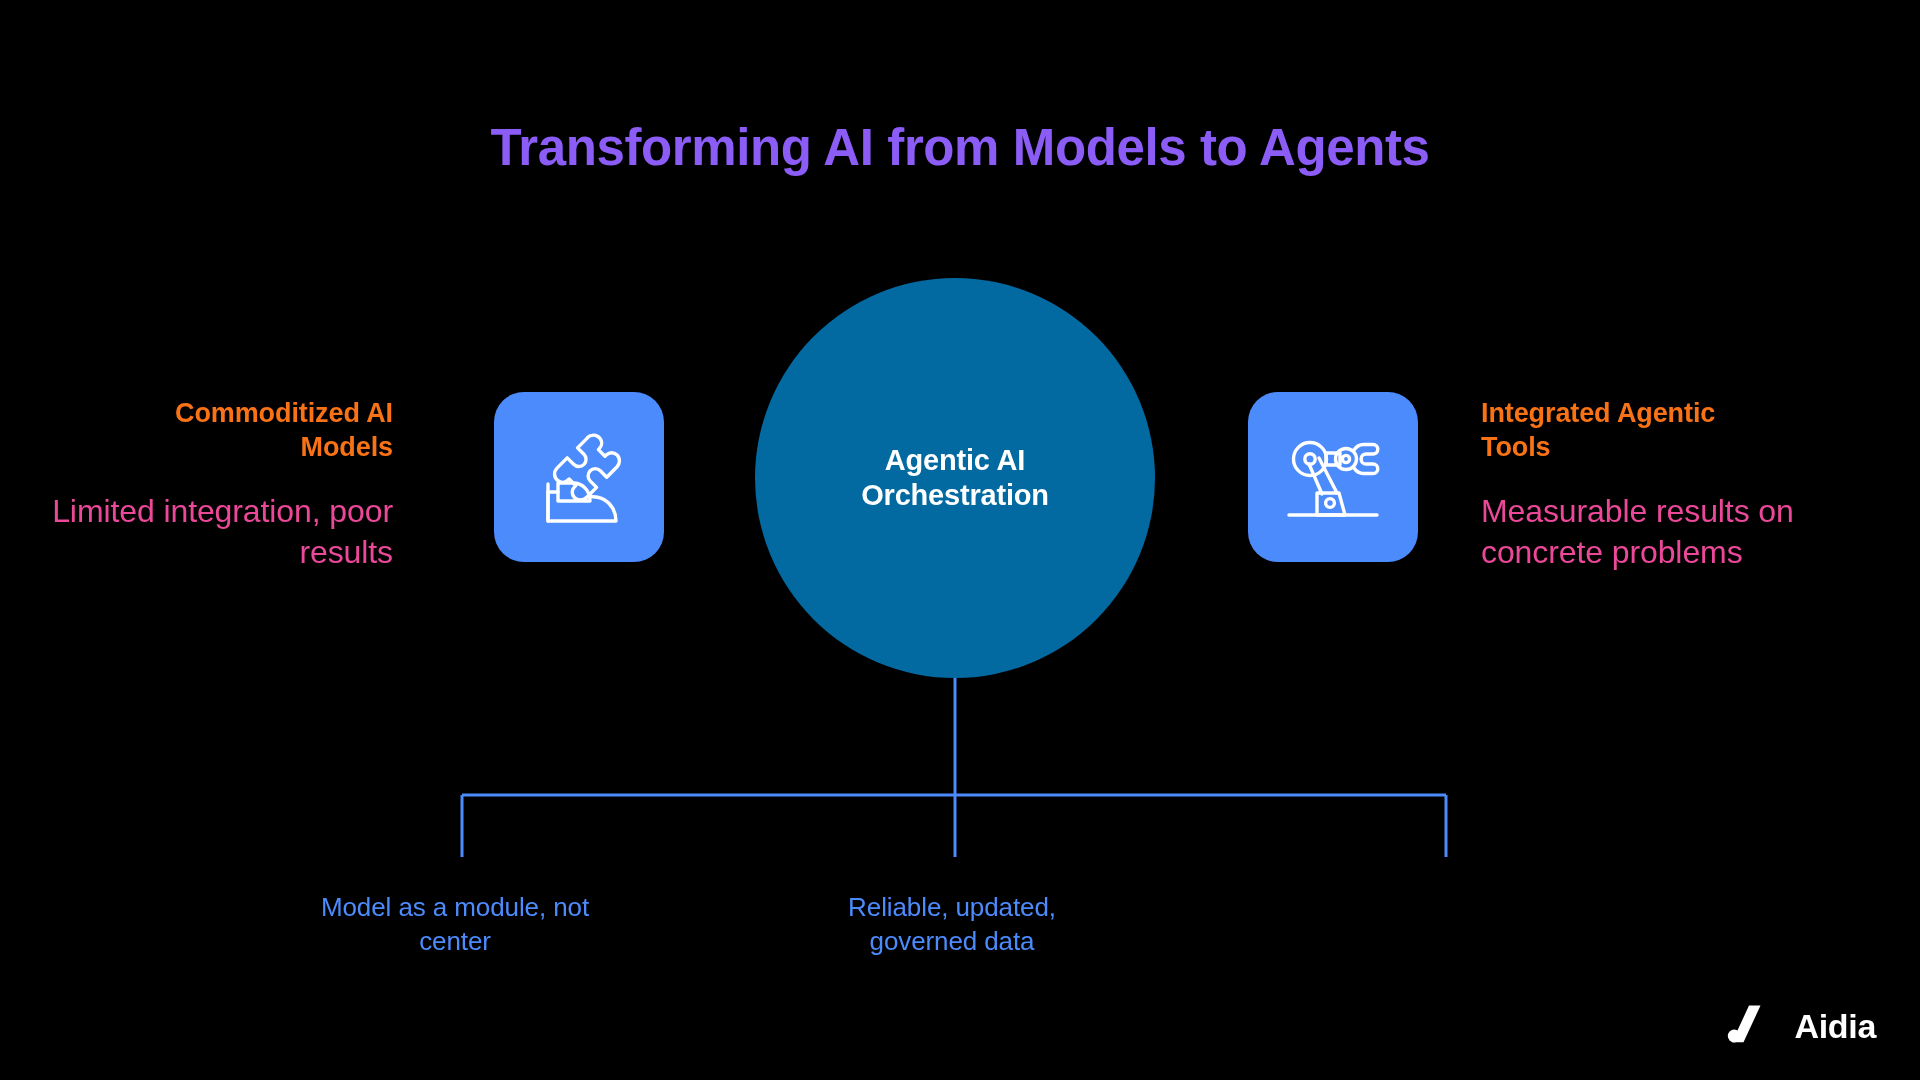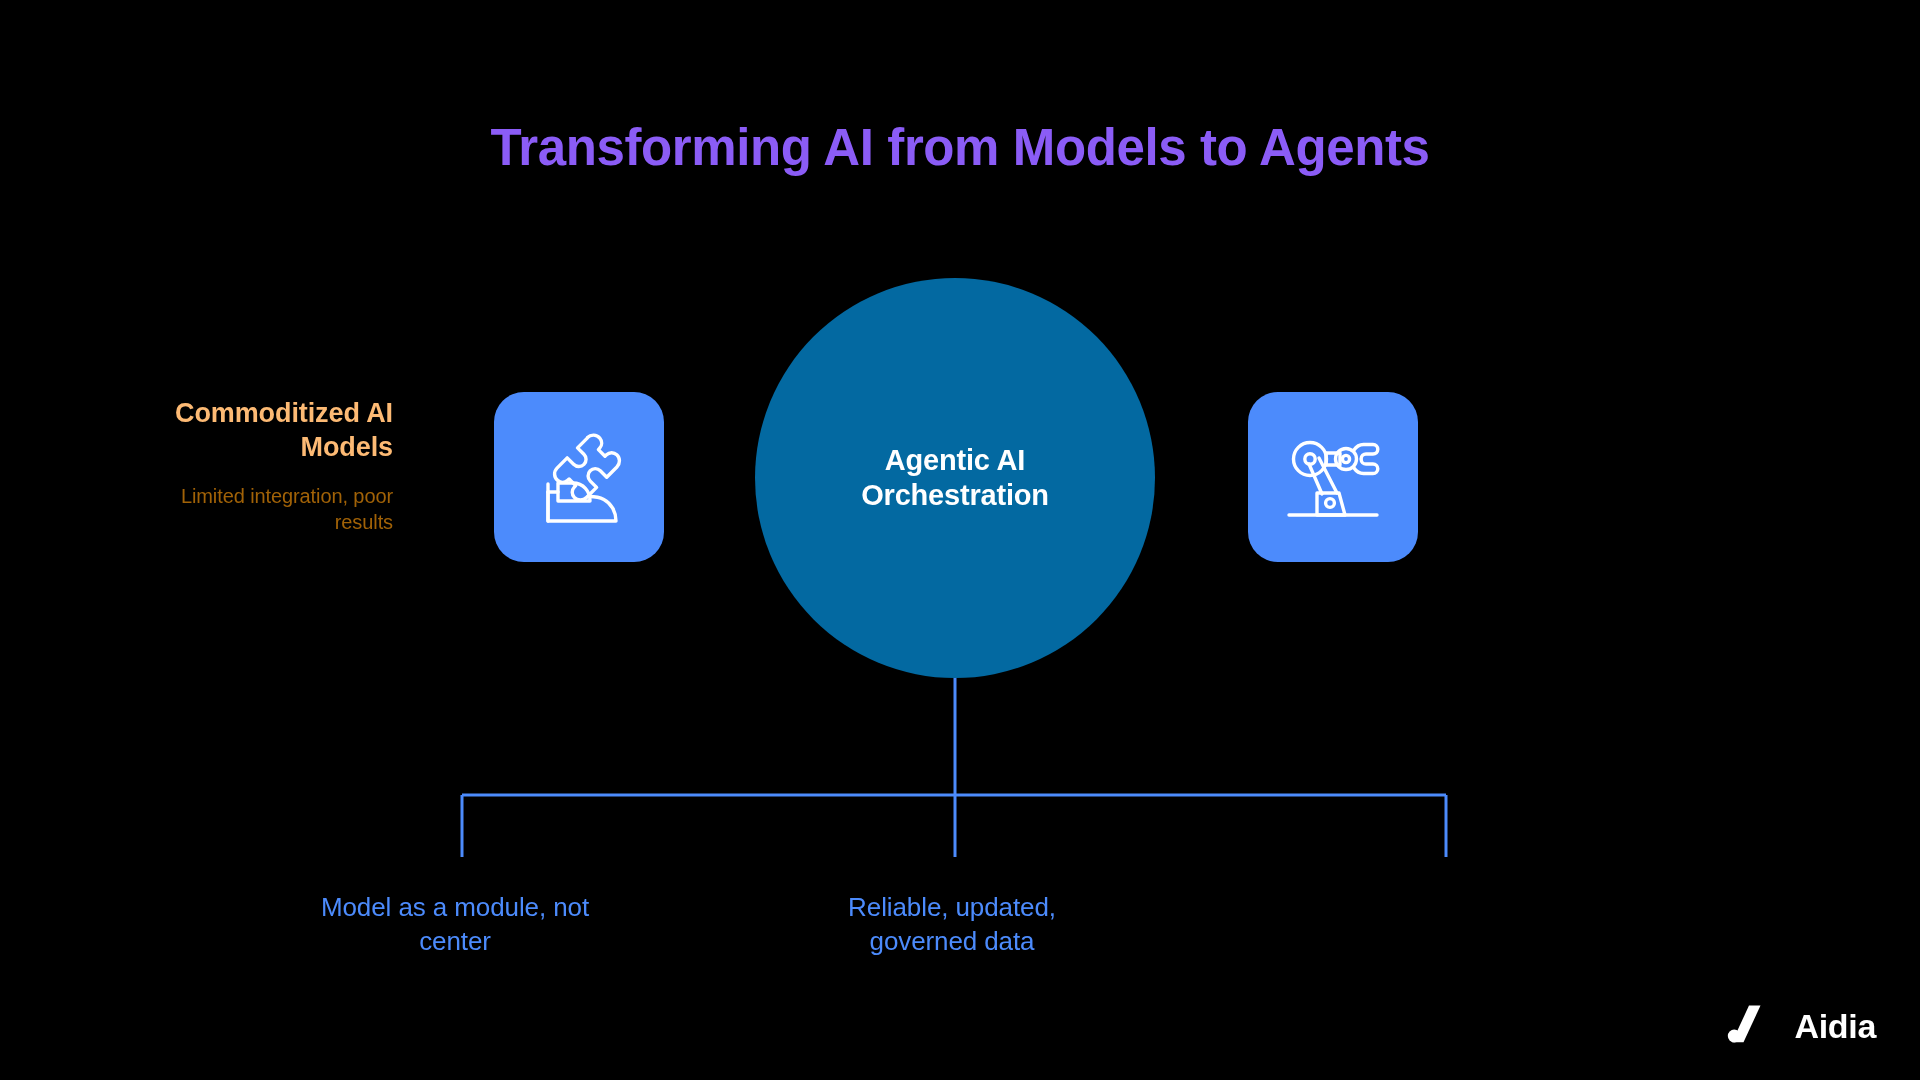--- a/index.html
+++ b/index.html
@@ -68,31 +68,31 @@
     align-items:center;
     justify-content:center;
   }
   #tile-left  { left:494px;  top:392px; }
   #tile-right { left:1248px; top:392px; }
   .icon-tile svg { display:block; }
 
   
   .side-block { position:absolute; }
   .side-block .heading {
-    color:#fdba74;
+    color:#f97316;
     font-size:27px;
     font-weight:bold;
     line-height:1.27;
     letter-spacing:-0.1px;
     white-space:pre-line;
   }
   .side-block .body {
-    margin-top:18px;
-    color:#a16207;
-    font-size:20px;
+    margin-top:26px;
+    color:#ec4899;
+    font-size:32px;
     font-weight:normal;
     line-height:1.3;
     letter-spacing:-0.1px;
     white-space:pre-line;
   }
   #side-left {
     left:0px; top:396px;
     width:430px;
     text-align:right;
     padding-right:37px;
@@ -203,20 +203,24 @@
         <circle cx="67" cy="36" r="3.6"></circle>
 
         <path d="M75 27c2-3 5.5-5.5 9.5-5.5h9.5c2.8 0 4.8 2.2 4.8 4.8 0 2.7-2.1 4.7-4.8 4.7h-7c-2.6 0-4.8 2-4.8 4.6"></path>
 
         <path d="M75 45c2 3 5.5 5.5 9.5 5.5h9.5c2.8 0 4.8-2.1 4.8-4.8 0-2.6-2.1-4.7-4.8-4.7h-7c-2.6 0-4.8-2-4.8-4.6"></path>
       </svg>
     </span>
   </div>
 
   <div class="side-block" id="side-right">
+    <div class="heading">Integrated Agentic
+Tools</div>
+    <div class="body">Measurable results on
+concrete problems</div>
   </div>
 
   <div class="outcome" id="outcome-0">Model as a module, not
 center</div>
   <div class="outcome" id="outcome-1">Reliable, updated,
 governed data</div>
 
   <div id="logo">
     <span>
       <svg width="38" height="40" viewBox="0 0 38 40" fill="#ffffff">

